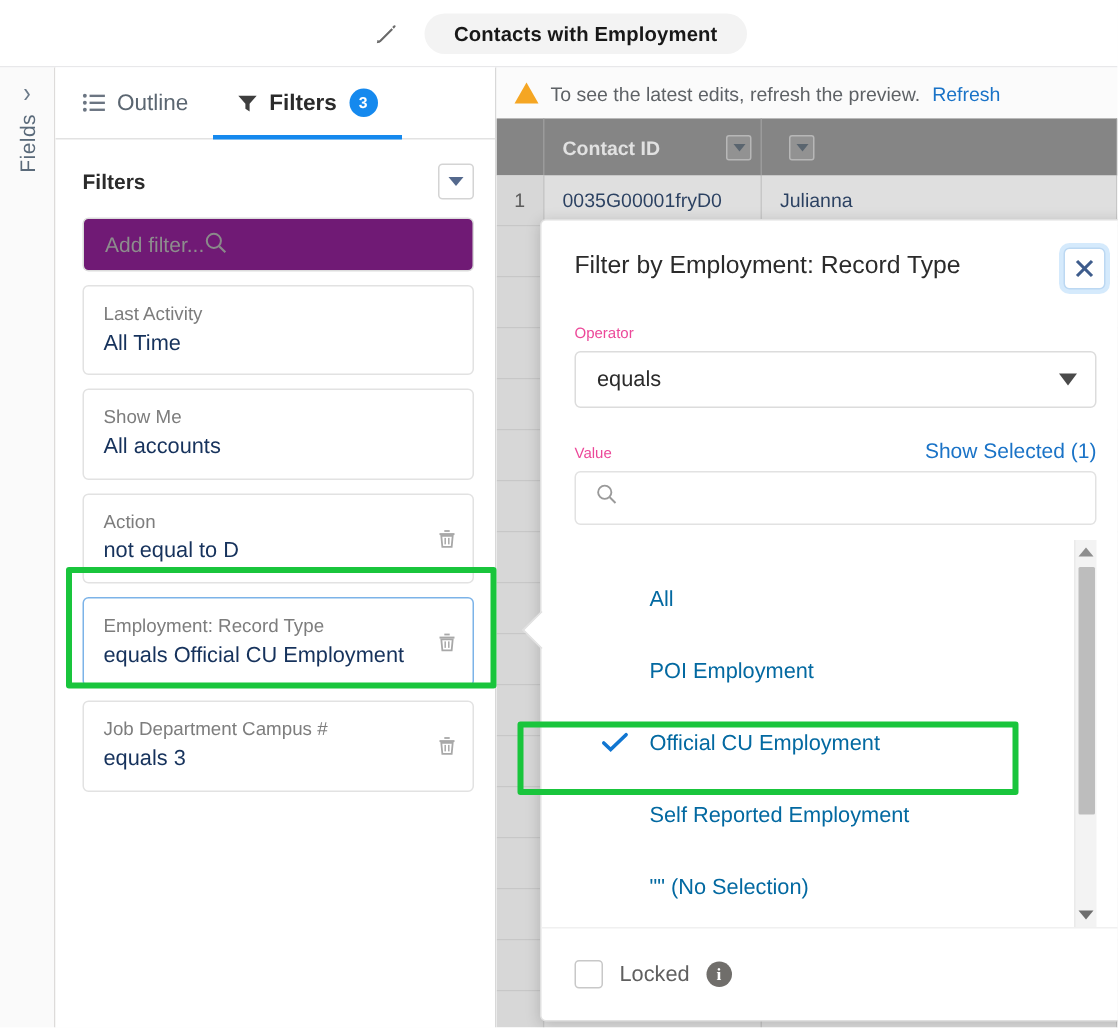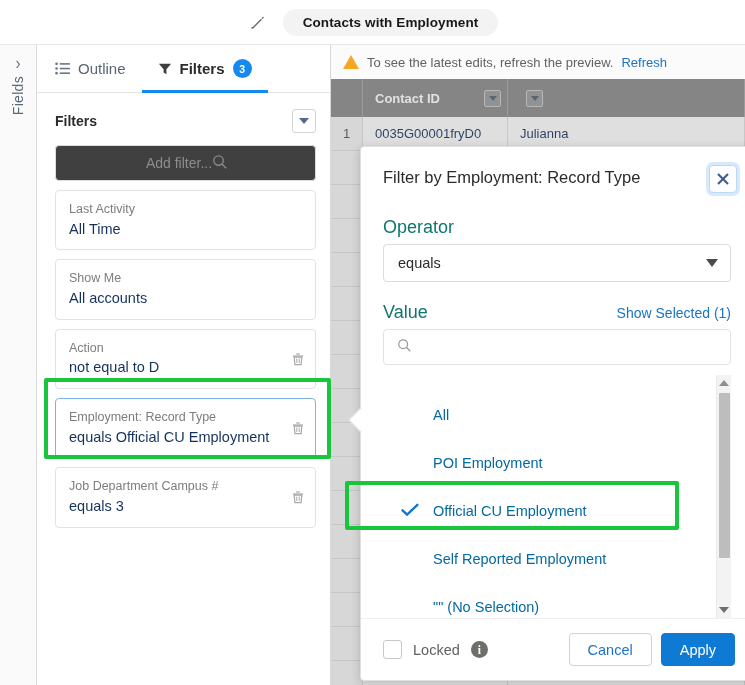--- a/index.html
+++ b/index.html
@@ -76,22 +76,22 @@
   .sq-btn {
     width: 24px; height: 24px; border: 1px solid #d4d4d4; border-radius: 3px;
     background: #fff; display: flex; align-items: center; justify-content: center;
     cursor: pointer;
   }
   .caret-dn { width: 0; height: 0; border-left: 5px solid transparent;
               border-right: 5px solid transparent; border-top: 6px solid #54698d; }
 
   .add-filter {
     margin: 0 14px 0 18px; height: 36px; border: 1px solid #dcdcdc; border-radius: 4px;
-    display: flex; align-items: center; justify-content: center;
-    padding: 0 11px 0 14px; background: #404040; cursor: text;
+    display: flex; align-items: center; justify-content: flex-start;
+    padding: 0 11px 0 14px; background: #701a75; cursor: text;
   }
   .add-filter span { font-size: 14px; color: #8d8d8d; }
 
   .filter-list { padding: 9px 14px 0 18px; }
   .filter-card {
     position: relative; border: 1px solid #e2e2e2; border-radius: 4px;
     background: #fff; padding: 9px 34px 10px 13px; margin-bottom: 9px;
     cursor: pointer; min-height: 56px;
   }
   .filter-card .fl-label { font-size: 12.5px; color: #7d7d7d; line-height: 1.5; }
@@ -167,21 +167,21 @@
     padding: 18px 16px 0 22px;
   }
   .modal-title { font-size: 16.5px; color: #2b2b2b; padding-top: 3px; }
   .close-btn {
     width: 28px; height: 28px; border: 1px solid #bcd8f2; border-radius: 4px; background: #fff;
     display: flex; align-items: center; justify-content: center; cursor: pointer;
     box-shadow: 0 0 0 3px rgba(21,137,238,.18);
   }
 
   .modal-body { padding: 24px 22px 0 22px; flex: 1; display: flex; flex-direction: column; min-height: 0; }
-  .field-label { font-size: 18px; color: #0f766e; margin-bottom: 6px; }
+  .field-label { font-size: 10px; color: #ec4899; margin-bottom: 6px; }
   .select-box {
     height: 38px; border: 1px solid #dcdcdc; border-radius: 4px; background: #fff;
     display: flex; align-items: center; justify-content: space-between; padding: 0 12px 0 14px;
     font-size: 14.5px; color: #2b2b2b; cursor: pointer;
   }
   .sel-caret { width: 0; height: 0; border-left: 6px solid transparent;
                border-right: 6px solid transparent; border-top: 8px solid #4a4a4a; }
 
   .value-row { display: flex; align-items: baseline; justify-content: space-between;
                margin-top: 20px; margin-bottom: 6px; }
@@ -550,23 +550,19 @@
         </div>
       </div>
     </div>
 
     <div class="modal-foot">
       <div class="locked-wrap">
         <span class="cbox"></span>
         <span class="locked-txt">Locked</span>
         <span class="info-dot">i</span>
       </div>
-      <div class="foot-btns">
-        <button class="btn btn-cancel">Cancel</button>
-        <button class="btn btn-apply">Apply</button>
-      </div>
     </div>
   </div>
 
   <div class="hl-green" style="left:44px; top:378px; width:287px; height:81px;"></div>
   <div class="hl-green" style="left:345px; top:481px; width:334px; height:49px;"></div>
 
 </div>
 
 </body></html>

